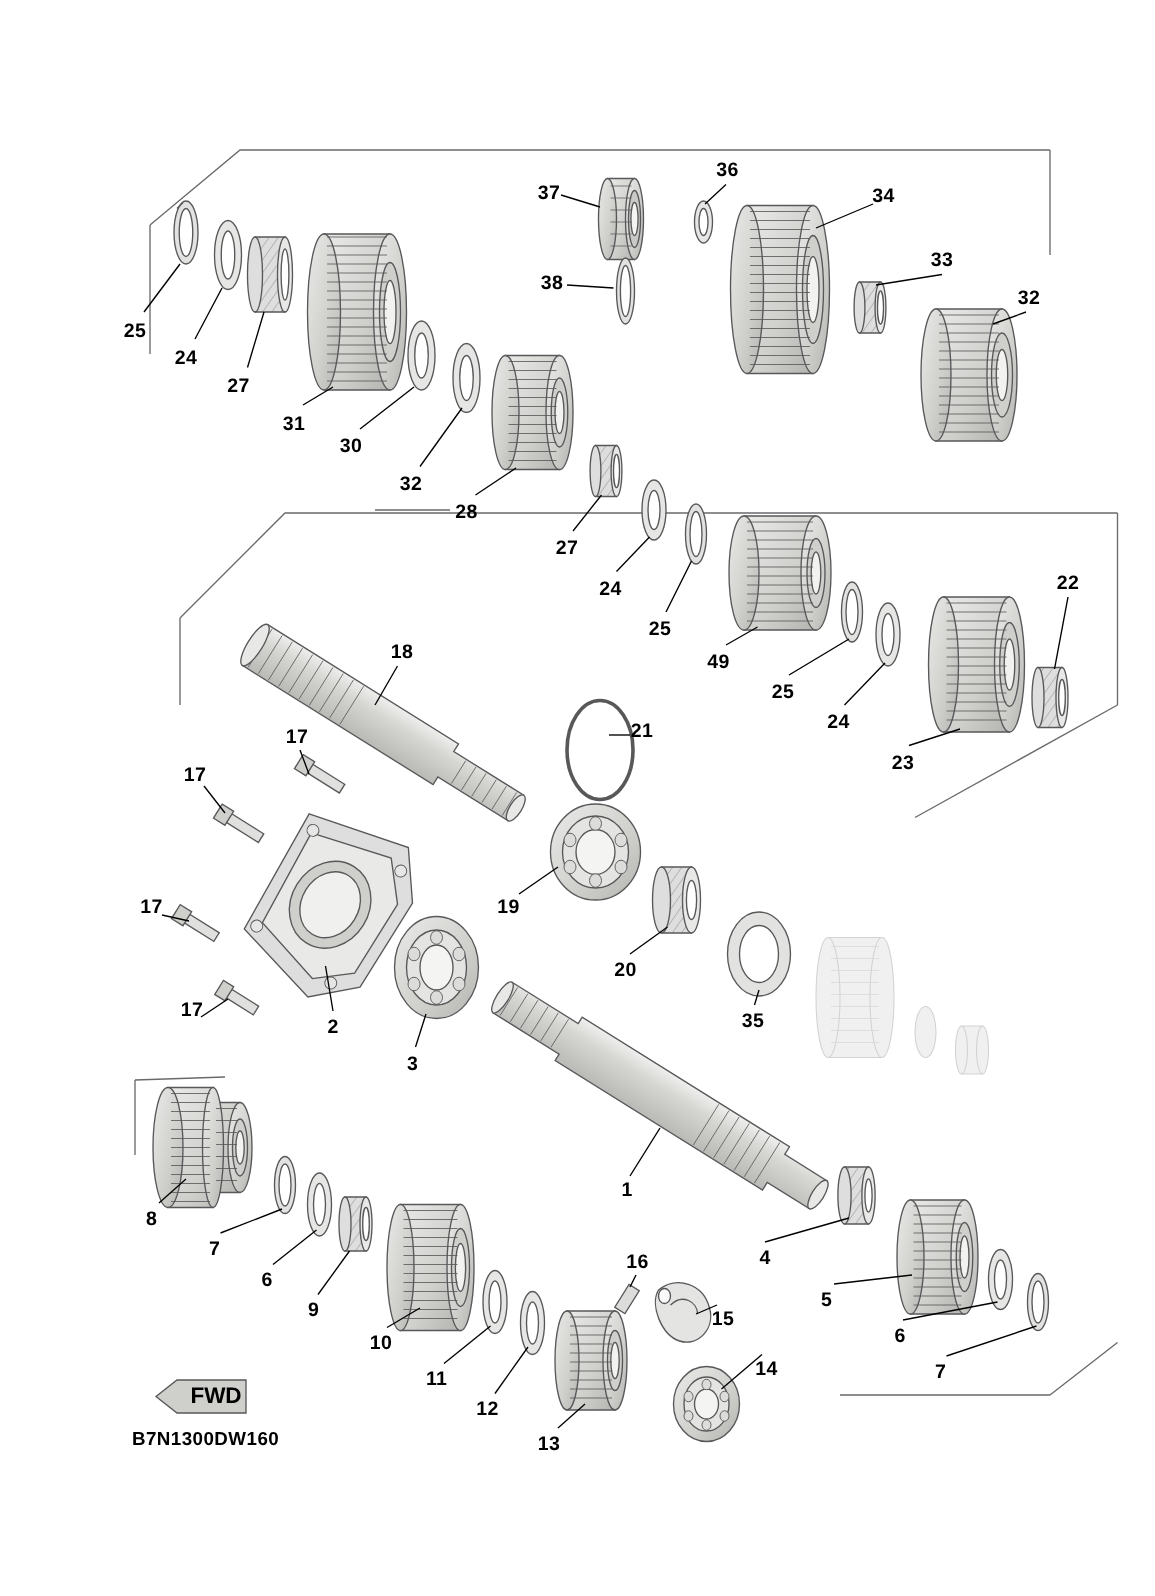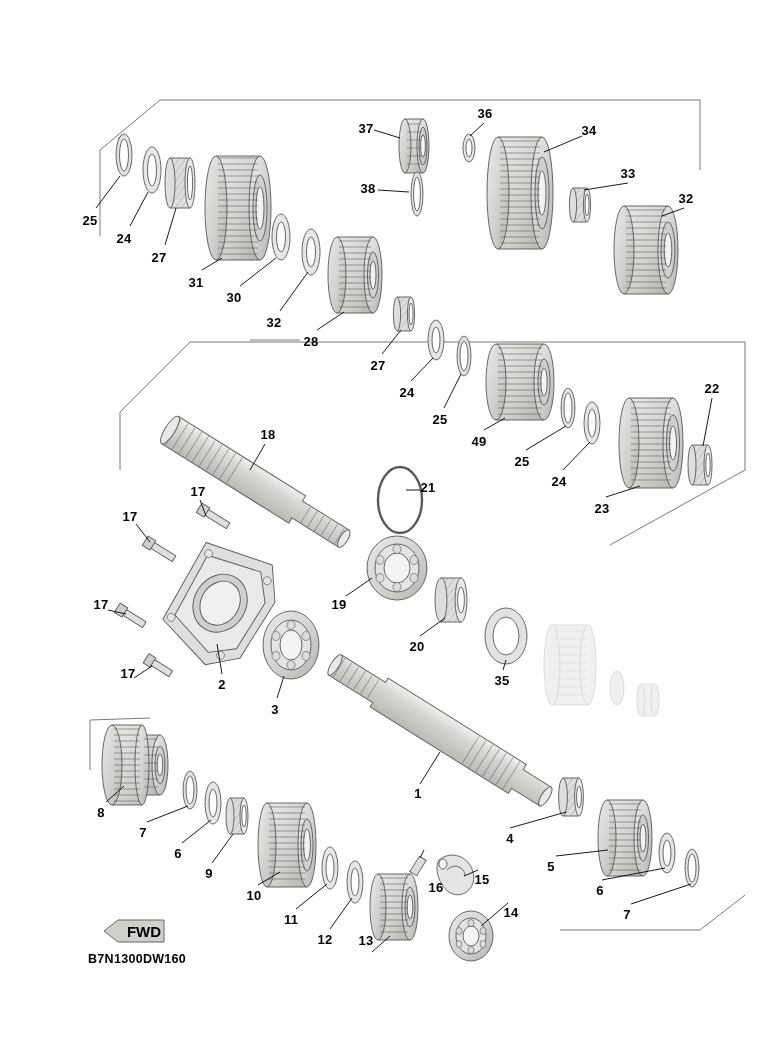--- a/index.html
+++ b/index.html
@@ -757,24 +757,24 @@
     <div class="callout" style="left: 417px; top: 646px;">20</div>
     <div class="callout" style="left: 502px; top: 680px;">35</div>
     <div class="callout" style="left: 418px; top: 793px;">1</div>
     <div class="callout" style="left: 101px; top: 812px;">8</div>
     <div class="callout" style="left: 143px; top: 832px;">7</div>
     <div class="callout" style="left: 178px; top: 853px;">6</div>
     <div class="callout" style="left: 209px; top: 873px;">9</div>
     <div class="callout" style="left: 254px; top: 895px;">10</div>
     <div class="callout" style="left: 291px; top: 919px;">11</div>
     <div class="callout" style="left: 325px; top: 939px;">12</div>
-    <div class="callout" style="left: 366px; top: 940px;">13</div>
+    <div class="callout" style="left: 366px; top: 962px;">13</div>
     <div class="callout" style="left: 511px; top: 912px;">14</div>
     <div class="callout" style="left: 482px; top: 879px;">15</div>
-    <div class="callout" style="left: 436px; top: 841px; margin-top: 46px;">16</div>
+    <div class="callout" style="left: 425px; top: 841px;">16</div>
     <div class="callout" style="left: 510px; top: 838px;">4</div>
     <div class="callout" style="left: 551px; top: 866px;">5</div>
     <div class="callout" style="left: 600px; top: 890px;">6</div>
     <div class="callout" style="left: 627px; top: 914px;">7</div>
   </div>
 
 <div class="partcode" style="left:88px; top:952px;">B7N1300DW160</div>
 
 <div class="fwdlabel" style="left:144px; top:931px;">FWD</div>
 

